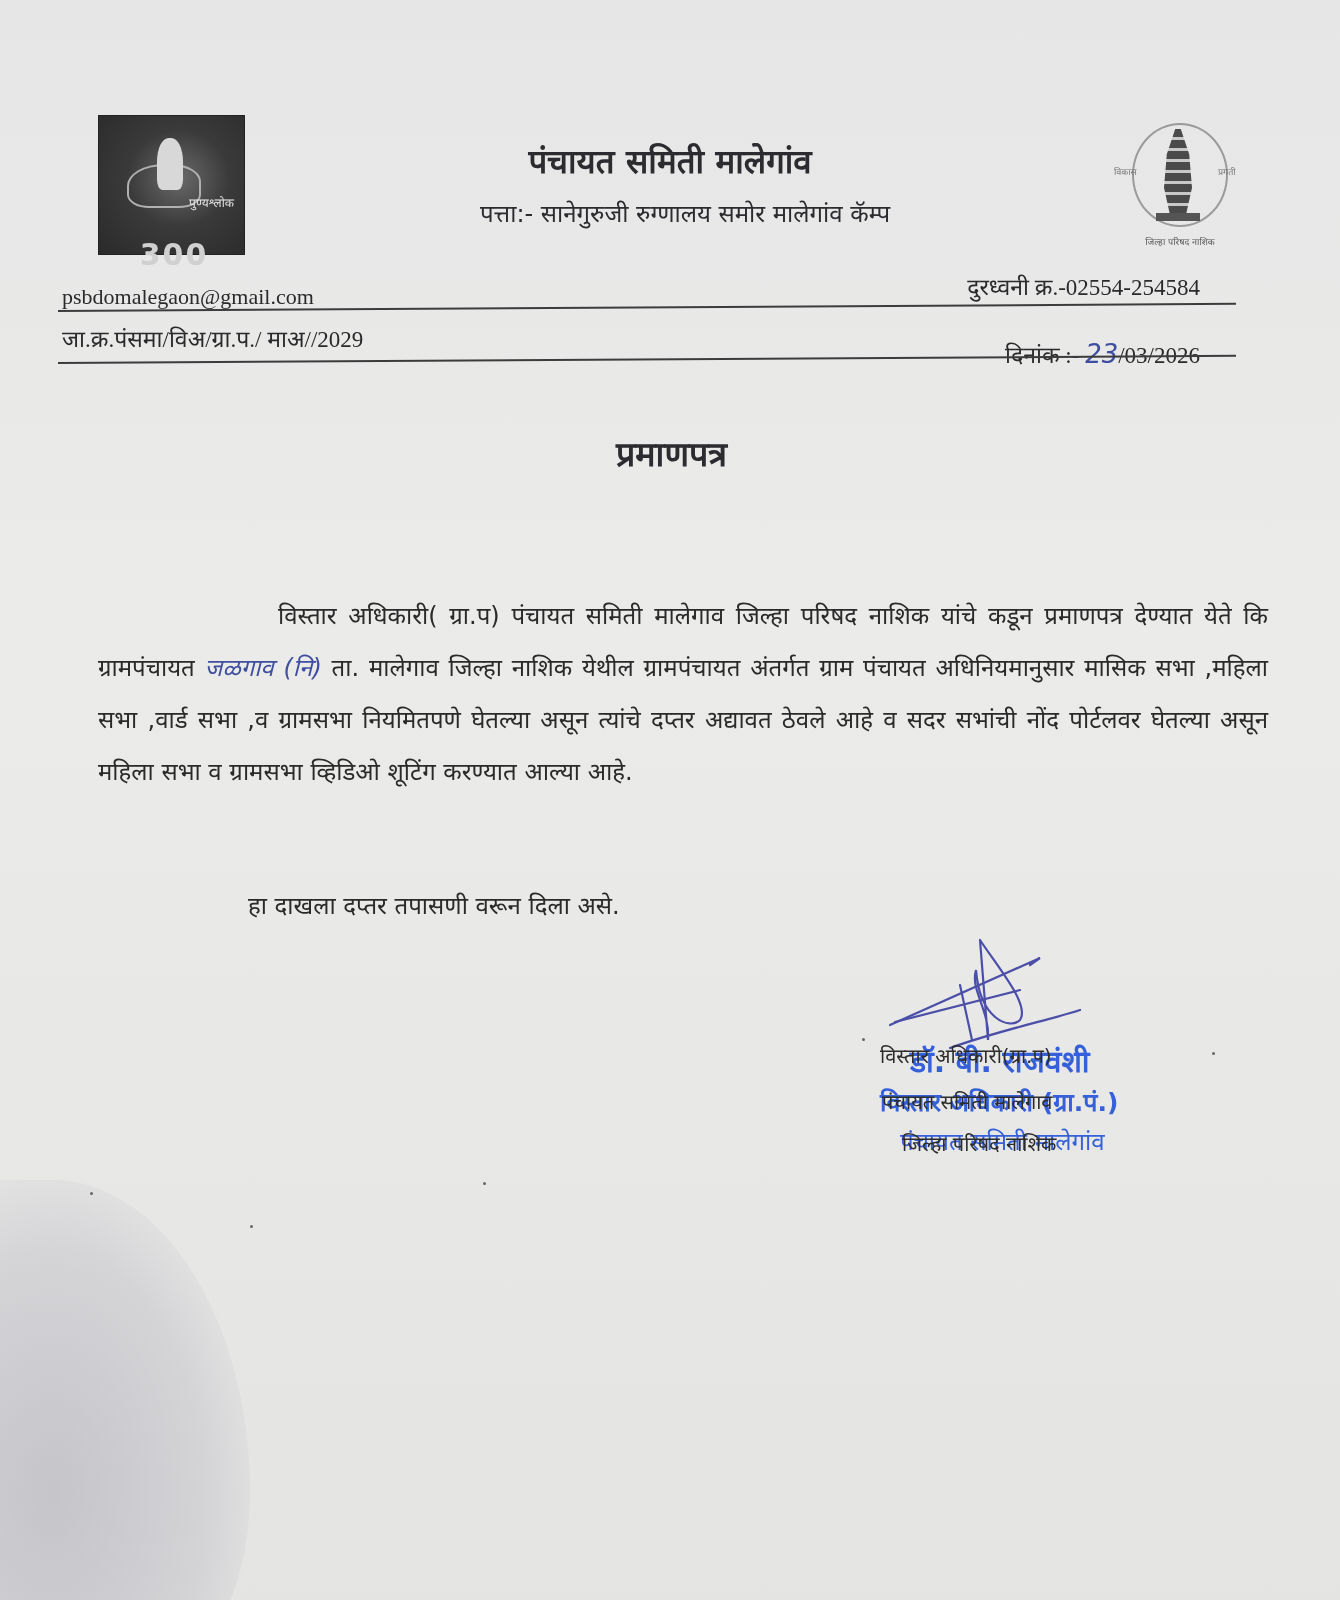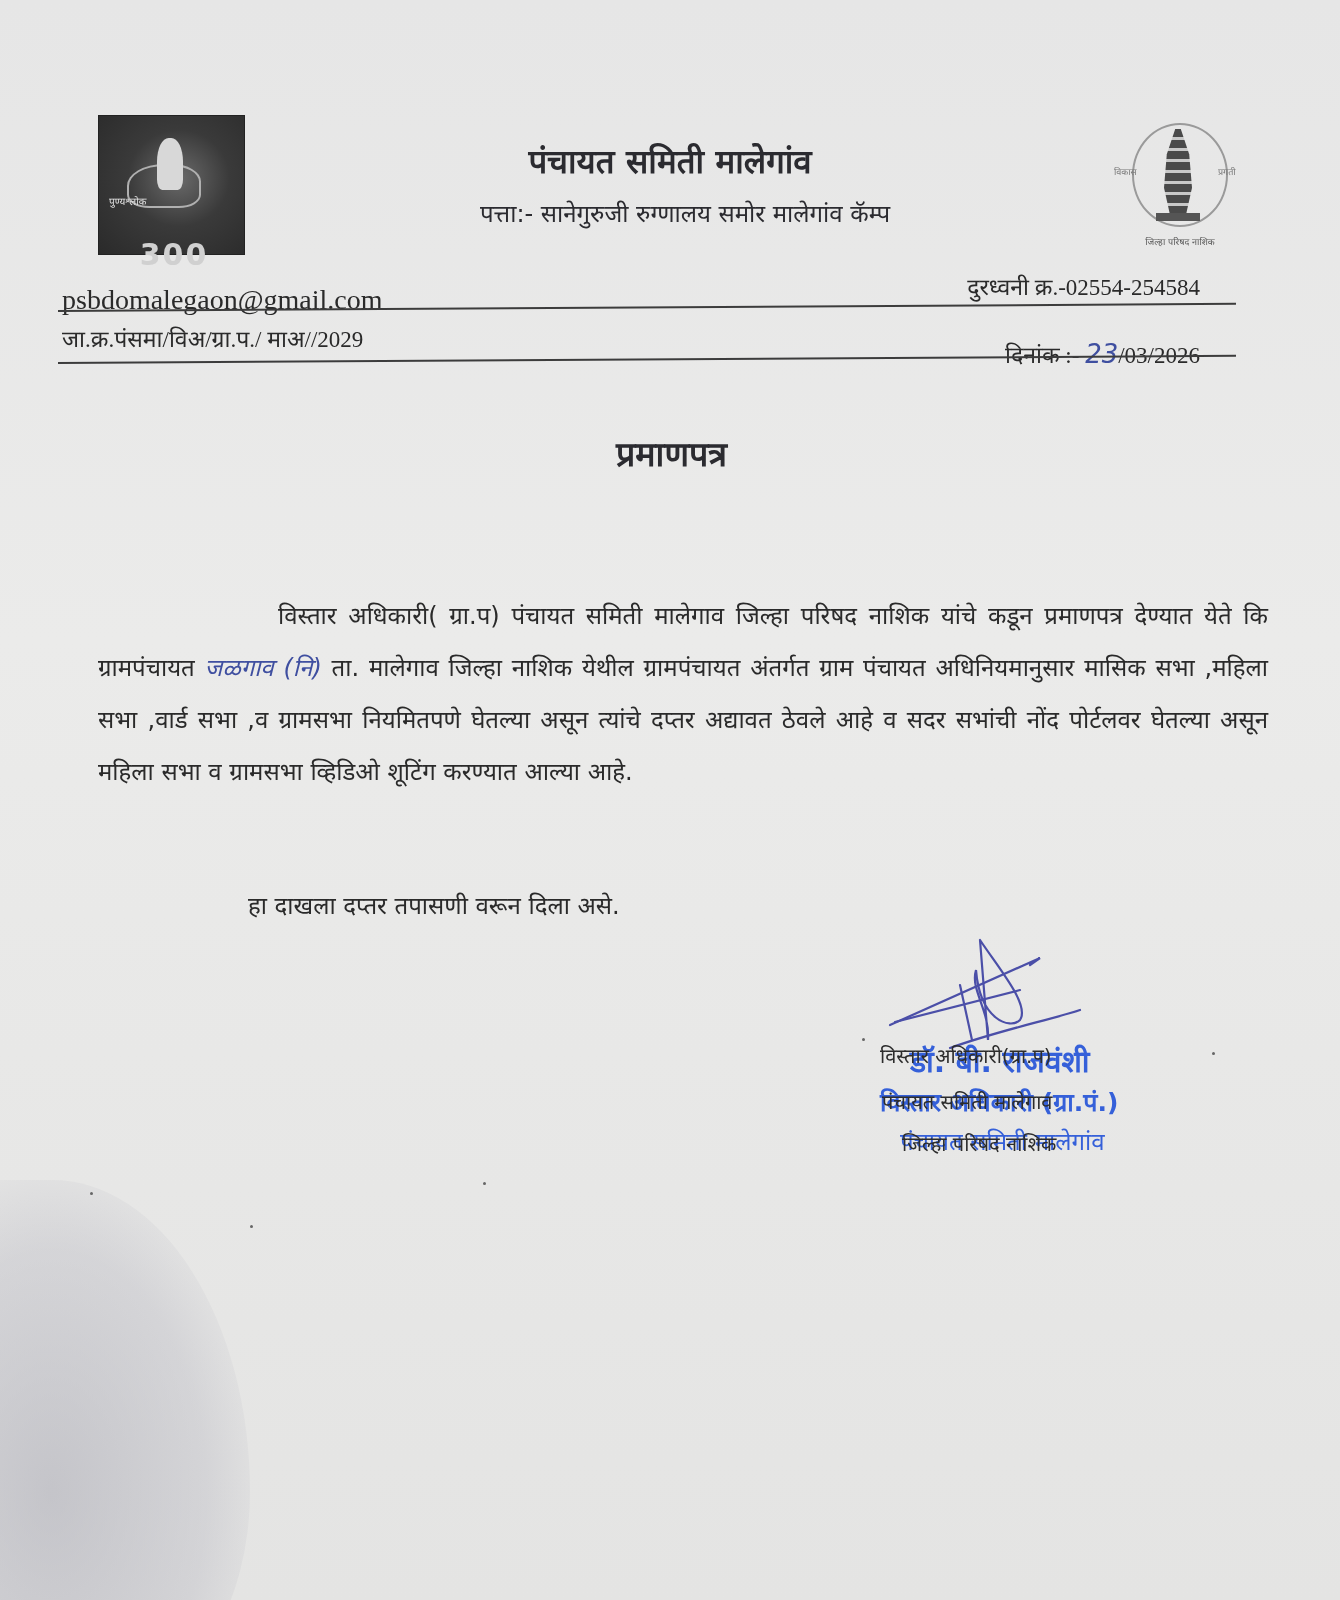--- a/index.html
+++ b/index.html
@@ -23,22 +23,22 @@
   }
   .logo-left .rider {
     position:absolute; left:58px; top:22px; width:26px; height:52px;
     background:#d8d8d8; border-radius:45% 45% 20% 20%;
   }
   .logo-left .horse {
     position:absolute; left:28px; top:48px; width:70px; height:40px;
     border:2px solid #b0b0b0; border-radius:50% 40% 30% 30%;
   }
   .logo-left .ltxt {
-    position:absolute; left:10px; top:78px; width:125px; text-align:left;
-    color:#e2e2e2; font-size:10px; font-family:Liberation Serif, serif;
+    position:absolute; left:10px; top:78px; width:125px; text-align:right;
+    color:#e2e2e2; font-size:12px; font-family:Liberation Serif, serif;
   }
   .logo-left .num {
     position:absolute; left:20px; top:94px; width:110px; text-align:center;
     color:#d0d0d0; font-size:30px; font-weight:bold; letter-spacing:2px;
     font-family:"DejaVu Sans",sans-serif;
     margin-top:27px;
   }
   .logo-right {
     left:1120px; top:115px; width:120px; height:140px;
   }
@@ -53,21 +53,21 @@
   }
   .logo-right .base {
     position:absolute; left:36px; top:98px; width:44px; height:8px; background:#555;
   }
   .logo-right .side { position:absolute; top:50px; font-size:9px; color:#777; font-family:"DejaVu Sans",sans-serif; }
   .logo-right .cap { position:absolute; left:0; top:120px; width:120px; text-align:center; font-size:9px; color:#555; font-family:"DejaVu Sans",sans-serif; }
 
   .title { left:0; width:1340px; top:138px; text-align:center; font-size:33px; font-weight:bold; color:#2b2b30; font-family:"DejaVu Sans",sans-serif; }
   .address { left:0; width:1340px; top:196px; text-align:center; font-size:24px; color:#2b2b30; font-family:"DejaVu Sans",sans-serif; padding-left:30px; box-sizing:border-box; }
 
-  .email { left:62px; top:284px; font-size:28px; font-family:"Liberation Serif",serif; color:#2a2a2a; }
+  .email { left:62px; top:284px; font-size:22px; font-family:"Liberation Serif",serif; color:#2a2a2a; }
   .phone { right:140px; top:270px; font-size:23px; font-family:"Liberation Serif",serif; color:#2a2a2a; }
   .rule1 { left:58px; top:310px; width:1178px; height:2px; background:#3c3c3c; transform:rotate(-0.35deg); transform-origin:left; }
   .refno { left:62px; top:322px; font-size:23px; font-family:"Liberation Serif",serif; color:#2a2a2a; }
   .date { right:140px; top:314px; font-size:23px; font-family:"Liberation Serif",serif; color:#2a2a2a;margin-top:24px; }
   .date .hand { color:#3f4fa0; font-family:"DejaVu Sans",sans-serif; font-style:italic; font-size:26px; }
   .rule2 { left:58px; top:362px; width:1178px; height:2px; background:#3c3c3c; transform:rotate(-0.35deg); transform-origin:left; }
 
   .heading { left:0; width:1340px; top:430px; text-align:center; font-size:34px; font-weight:bold; color:#2b2b30; font-family:"DejaVu Sans",sans-serif; padding-left:3px; box-sizing:border-box; }
 
   .body-para {

